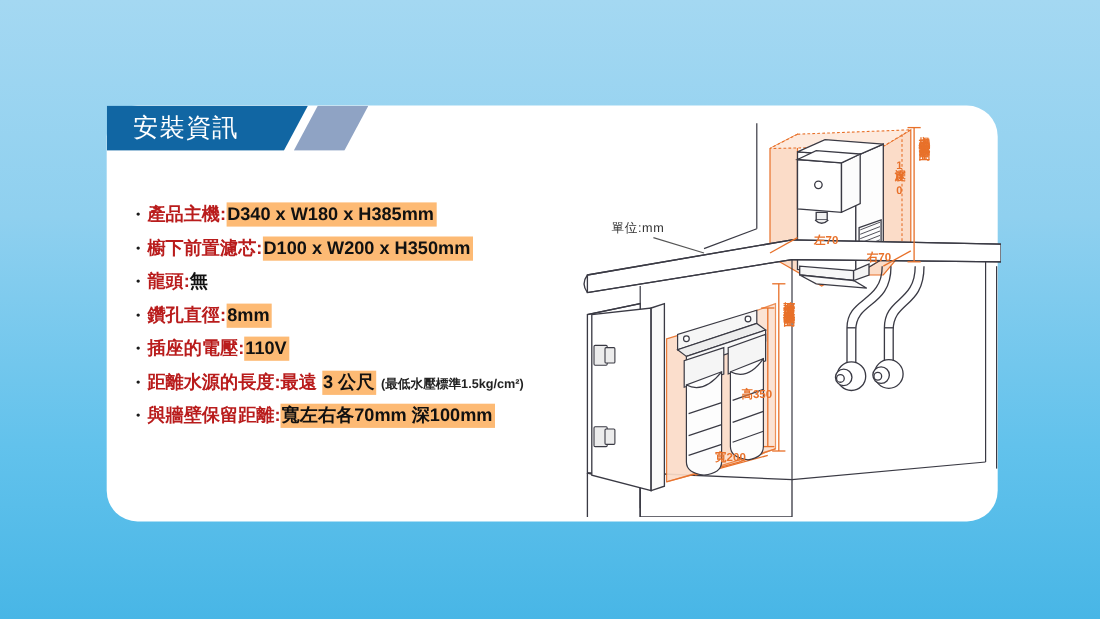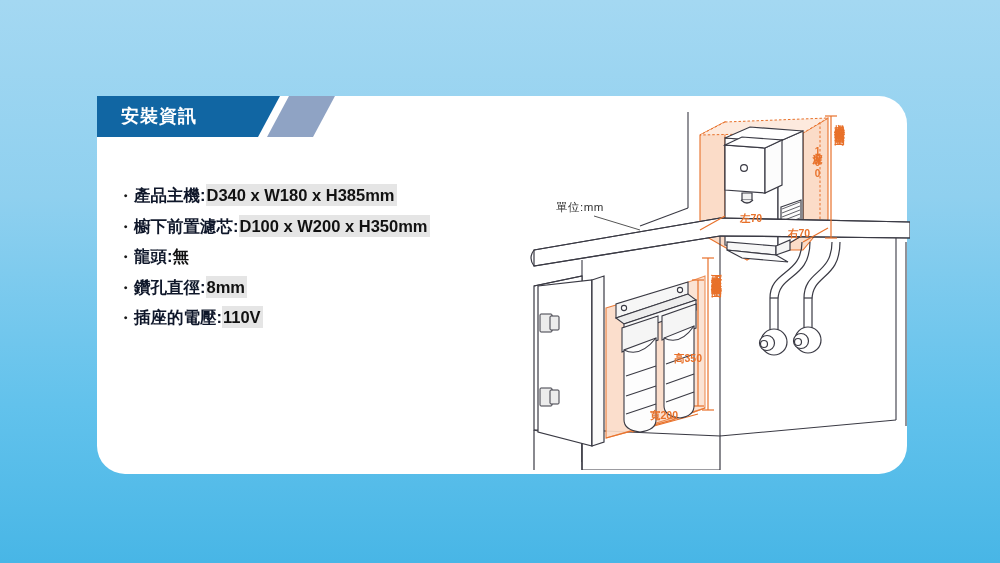--- a/index.html
+++ b/index.html
@@ -25,35 +25,35 @@
     background:#1166a3;
     clip-path:polygon(0 0,183px 0,161px 41px,0 41px);
   }
   #banner-slash{
     position:absolute;left:170px;top:0;width:68px;height:41px;
     background:#8fa3c4;
     clip-path:polygon(22px 0,68px 0,46px 41px,0 41px);
   }
   #banner-title{
     position:absolute;left:24px;top:0;height:58px;line-height:41px;
-    color:#ffffff;font-size:18px;font-weight:bold;letter-spacing:1px;
+    color:#ffffff;font-size:23px;font-weight:normal;letter-spacing:1px;
     white-space:nowrap;z-index:3;
   }
   
   #spec-list{
     position:absolute;left:118px;top:180px;width:420px;
   }
   .spec-row{
     height:30.5px;line-height:30.5px;white-space:nowrap;
     font-size:16.5px;font-weight:bold;color:#1a1a1a;
   }
   .bullet{font-size:15px;color:#1a1a1a;margin-right:1px;}
-  .spec-label{font-size:16.5px;font-weight:bold;color:#0f172a;}
+  .spec-label{font-size:16.5px;font-weight:bold;color:#b91c1c;}
   .hl{
-    background:#e5e5e5;color:#111;font-weight:bold;
+    background:#fdba74;color:#111;font-weight:bold;
     padding:2px 2px 2px 1px;font-size:16.5px;
   }
   .plain{font-weight:bold;color:#111;font-size:16.5px;}
   .note{
     font-size:11.5px;font-weight:bold;color:#222;margin-left:4px;
   }
   
   #diagram{position:absolute;left:520px;top:90px;width:390px;height:380px;}
   #unit-label{
     position:absolute;left:36px;top:110px;font-size:11.5px;color:#333;
@@ -106,21 +106,27 @@
   </div>
 
   <div class="spec-row">
     <span class="bullet">・</span><span class="spec-label">鑽孔直徑:</span><span class="hl">8mm</span>
   </div>
 
   <div class="spec-row">
     <span class="bullet">・</span><span class="spec-label">插座的電壓:</span><span class="hl">110V</span>
   </div>
 
-
+  <div class="spec-row">
+    <span class="bullet">・</span><span class="spec-label">距離水源的長度:最遠 </span><span class="hl">3 公尺</span><span class="note">(最低水壓標準1.5kg/cm²)</span>
+  </div>
+
+  <div class="spec-row">
+    <span class="bullet">・</span><span class="spec-label">與牆壁保留距離:</span><span class="hl">寬左右各70mm 深100mm</span>
+  </div>
 
 </div>
 
 <div id="diagram">
 
   <div id="unit-label">單位:mm</div>
 
   <svg width="390" height="380" viewBox="0 0 390 380" style="position:absolute;left:0;top:0;">
 
     <g>

